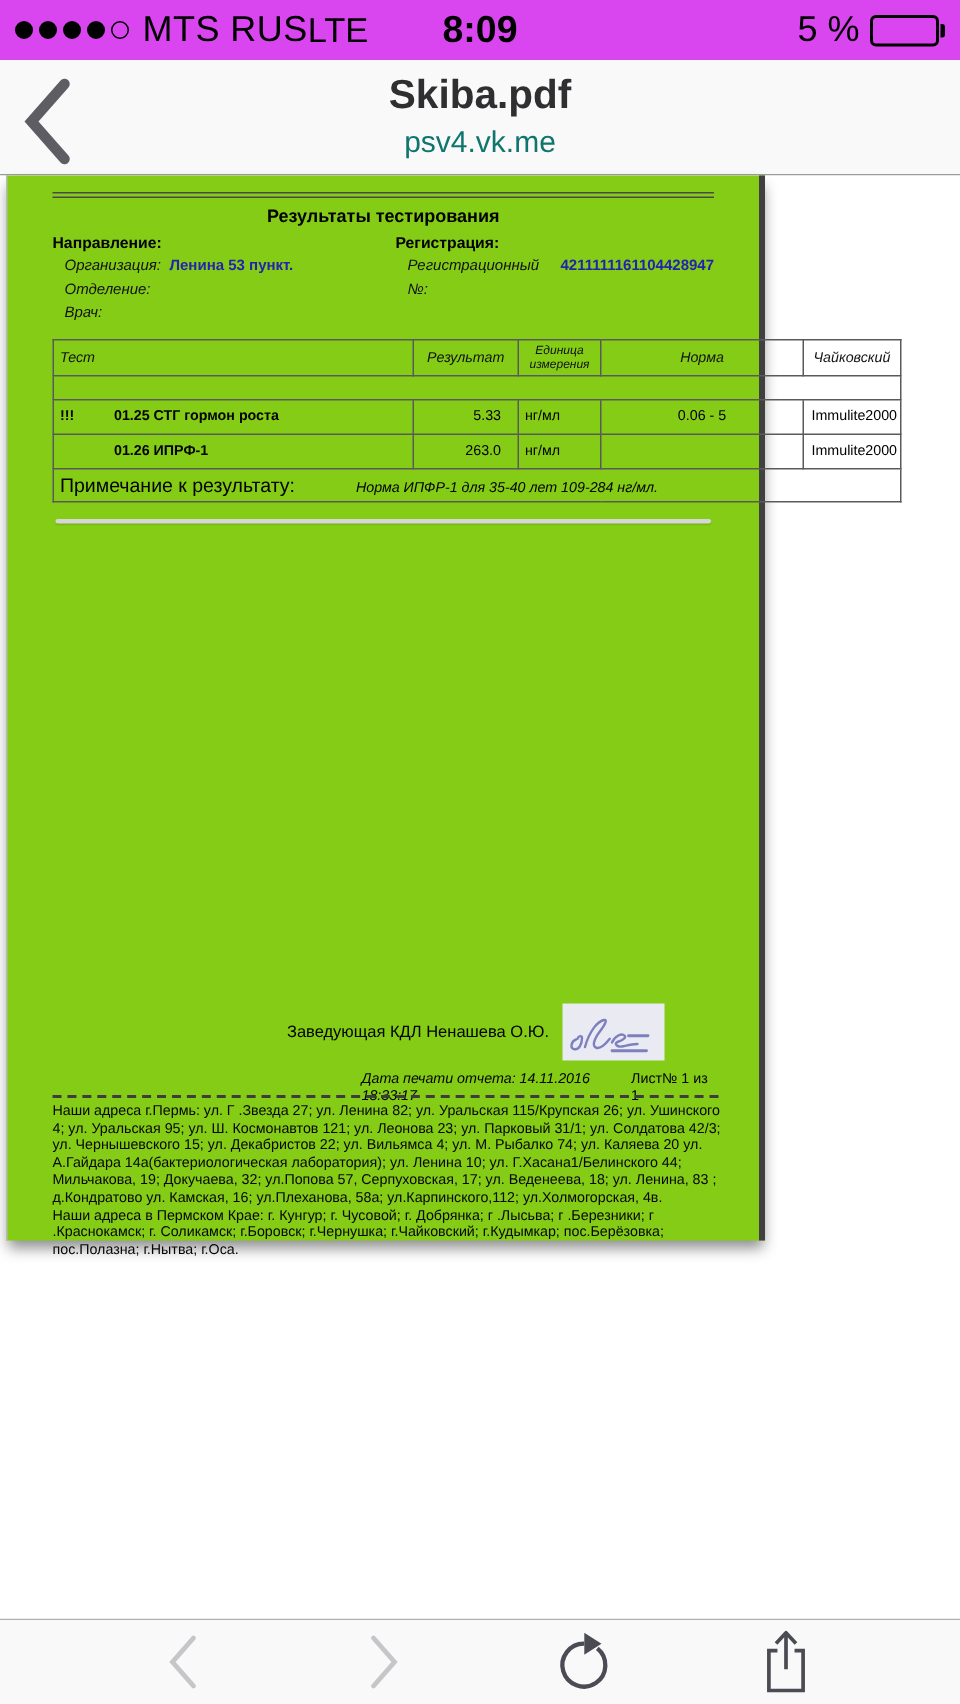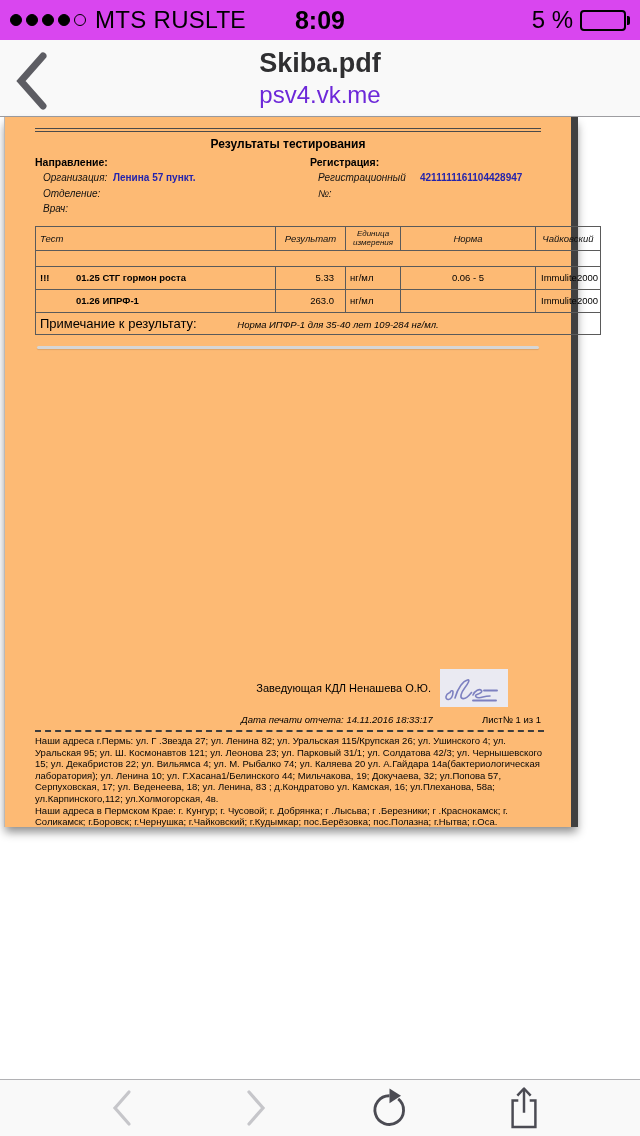--- a/index.html
+++ b/index.html
@@ -21,26 +21,26 @@
   .batt-body { width:46px; height:21px; border:2px solid #000; border-radius:4px; padding:2px; }
   .batt-fill { width:5px; height:100%; background:#ff3b30; border-radius:1px; }
   .batt-nub { width:3px; height:9px; background:#000; border-radius:0 2px 2px 0; margin-left:1px; }
 
   
   .nav-bar { height:77px; background:#f9f9f9; position:relative; border-bottom:1px solid #9d9da1; }
   .back-btn { position:absolute; left:10px; top:12px; width:44px; height:58px; display:flex;
               align-items:center; justify-content:center; cursor:pointer; }
   .nav-titles { position:absolute; left:70px; right:70px; top:7px; text-align:center; }
   .nav-title { font-size:27px; font-weight:600; color:#2f2f31; line-height:32px; }
-  .nav-subtitle { font-size:24px; color:#6d28d9; line-height:28px; margin-top:2px; }
+  .nav-subtitle { font-size:20px; color:#0f766e; line-height:28px; margin-top:2px; }
 
   
   .viewer { height:962px; position:relative; background:#fff; }
-  .pdf-page { position:absolute; top:0; left:4px; width:574px; height:710px; background:#fdba74;
-              border-left:1px solid #b9b9b9; border-right:7px solid #404040;
+  .pdf-page { position:absolute; top:0; left:4px; width:506px; height:710px; background:#84cc16;
+              border-left:1px solid #b9b9b9; border-right:4px solid #404040;
               box-shadow:0 6px 9px -1px rgba(0,0,0,.45); color:#000; }
   .page-inner { padding:11px 30px 0 30px; }
 
   .doc-rule { height:4px; border-top:1.6px solid #4a4a4a; border-bottom:1.6px solid #4a4a4a; }
   .doc-title { text-align:center; font-weight:bold; font-size:12px; margin-top:5px; }
 
   .info-grid { display:flex; margin-top:4px; }
   .info-col-left { width:275px; }
   .info-col-right { flex:1; }
   .info-heading { font-weight:bold; font-size:10.5px; line-height:15px; }
@@ -134,21 +134,21 @@
   <div class="pdf-page">
     <div class="page-inner">
       <div class="doc-rule"></div>
       <div class="doc-title">Результаты тестирования</div>
 
       <div class="info-grid">
         <div class="info-col-left">
           <div class="info-heading">Направление:</div>
           <div class="info-row">
             <span class="lbl">Организация:</span>
-            <span class="val">Ленина 57  пункт.</span>
+            <span class="val">Ленина 53  пункт.</span>
           </div>
           <div class="info-row">
             <span class="lbl">Отделение:</span>
             <span class="val"></span>
           </div>
           <div class="info-row">
             <span class="lbl">Врач:</span>
             <span class="val"></span>
           </div>
         </div>

